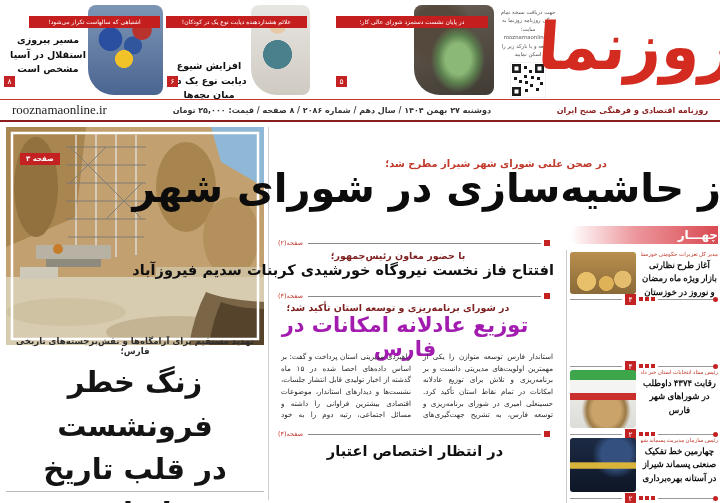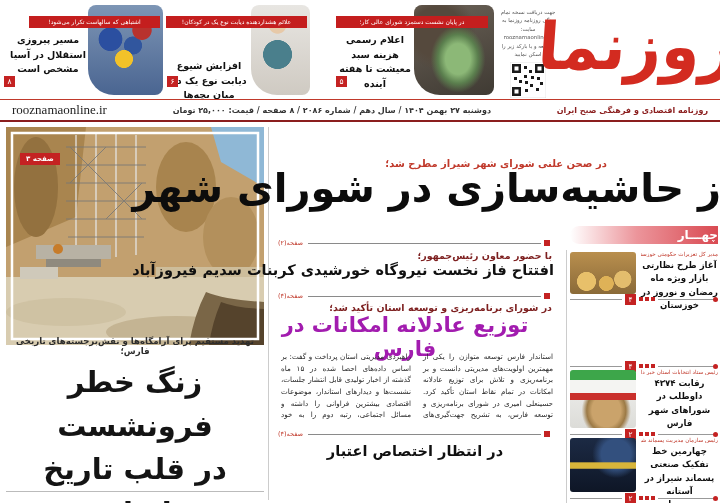--- a/index.html
+++ b/index.html
@@ -72,42 +72,42 @@
     font-size:10px; font-weight:bold; color:#c0392b;margin-top:28px; }
   #leadheadline { left:272px; top:141px; width:446px; height:94px;
     display:flex; align-items:center; justify-content:center;
     font-size:40px; font-weight:900; color:#0c0c0c; letter-spacing:-1.5px; white-space:nowrap; }
 
   .seprow { position:absolute; display:flex; align-items:center; direction:ltr; height:8px; }
   .seprow .pg { font-size:6.5px; color:#c0392b; margin-right:5px; white-space:nowrap; }
   .seprow .ln { flex:1; border-top:1px solid #8a8a8a; }
   .seprow .sq { width:6px; height:6px; background:#c42222; margin-left:3px; }
 
-  .ckicker { position:absolute; left:278px; width:274px; text-align:right;
+  .ckicker { position:absolute; left:261px; width:274px; text-align:center;
     font-size:9.5px; font-weight:bold; color:#7d1f1f; }
   #headline2 { left:276px; top:262px; width:278px; text-align:center;
     font-size:14.5px; font-weight:800; color:#101010; white-space:nowrap; }
   #headline3 { left:268px; top:313px; width:274px; text-align:center;
     font-size:21px; font-weight:900; color:#a21caf; }
   #bodytext {
     left:281px; top:351px; width:272px; height:78px; overflow:hidden;
     column-count:2; column-gap:12px; font-size:7.2px; line-height:1.62;
     text-align:justify; color:#2a2a2a;
   }
   #headline4 { left:278px; top:440px; width:274px; text-align:center;
     font-size:14.5px; font-weight:800; color:#101010; line-height:1.55; }
 
   
   #sblabel {
     left:570px; top:226px; width:148px; height:18px; line-height:18px;
     background:linear-gradient(to left, #d94a52, #ec959b 55%, rgba(255,255,255,0));
     border-radius:9px 0 0 9px;
     color:#fff; font-weight:bold; font-size:12px; text-align:right; padding-right:0;
   }
-  .sb-item { position:absolute; left:570px; width:148px; }
+  .sb-item { position:absolute; left:570px; width:148px;font-family:Liberation Serif, serif; }
   .sb-img { position:absolute; left:0; top:2px; width:66px; border-radius:3px; }
   .sb-txt { position:absolute; right:0; top:1px; width:77px; }
   .sb-kicker { font-size:5.6px; color:#c0392b; text-align:center; margin-bottom:2px; white-space:nowrap; overflow:hidden; }
   .sb-title { font-size:8.6px; font-weight:bold; color:#101010; text-align:center; line-height:1.55; }
   .sb-sep { position:absolute; left:570px; width:148px; height:10px;
     display:flex; align-items:center; direction:ltr; }
   .sb-sep .ln { border-top:1px solid #999; }
   .sb-sep .pg { width:11px; height:11px; background:#c42222; color:#fff;
     font-size:7.5px; line-height:11px; text-align:center; margin:0 3px; }
   .sb-sep .dots { display:flex; gap:2px; margin-right:3px; }
@@ -149,21 +149,20 @@
   </div>
 
   <div class="tstory" style="left:334px; width:160px;">
     <div class="tphoto" style="right:0; width:80px; height:90px;">
       <span class="ph" style="background-image:
         radial-gradient(ellipse at 55% 60%, #8cb877 0 20%, #5b7f4e 32%, transparent 44%),
         radial-gradient(circle at 30% 30%, #55493d 0 30%, transparent 45%),
         linear-gradient(160deg, #6b6257, #3f3a33);"></span>
     </div>
     <div class="ttag" style="left:2px; right:6px;">در پایان نشست دستمزد شورای عالی کار؛</div>
-    <div class="ttitle" style="left:2px; width:78px;">اعلام رسمی هزینه سبد معیشت تا هفته آینده</div>
     <div class="tpage">۵</div>
   </div>
 
   <div class="abs" id="qrblock">
     <div class="note">جهت دریافت نسخه تمام رنگی روزنامه روزنما به سایت: rooznamaonline.ir مراجعه و یا بارکد زیر را اسکن نمایید</div>
     <svg width="36" height="36" viewBox="0 0 36 36">
       <rect width="36" height="36" fill="#fff" stroke="#ccc" stroke-width="0.5"></rect>
       <g fill="#1a1a1a">
         <rect x="2" y="2" width="9" height="9"></rect>
           <rect x="25" y="2" width="9" height="9"></rect>

